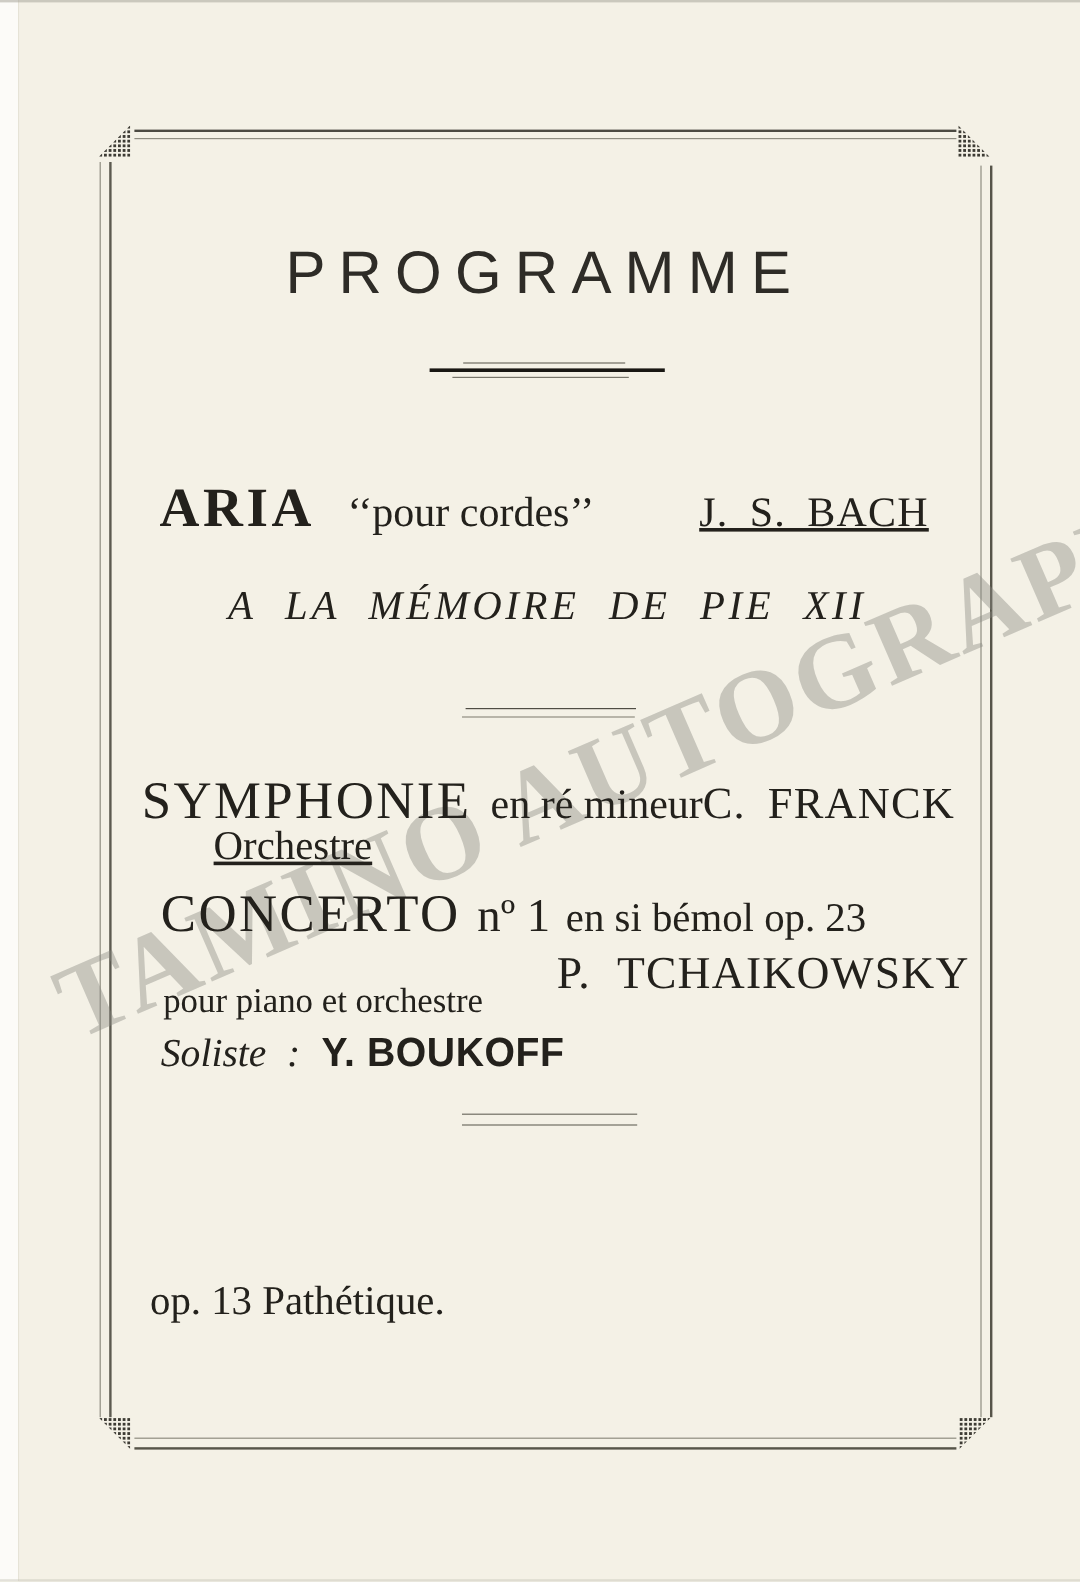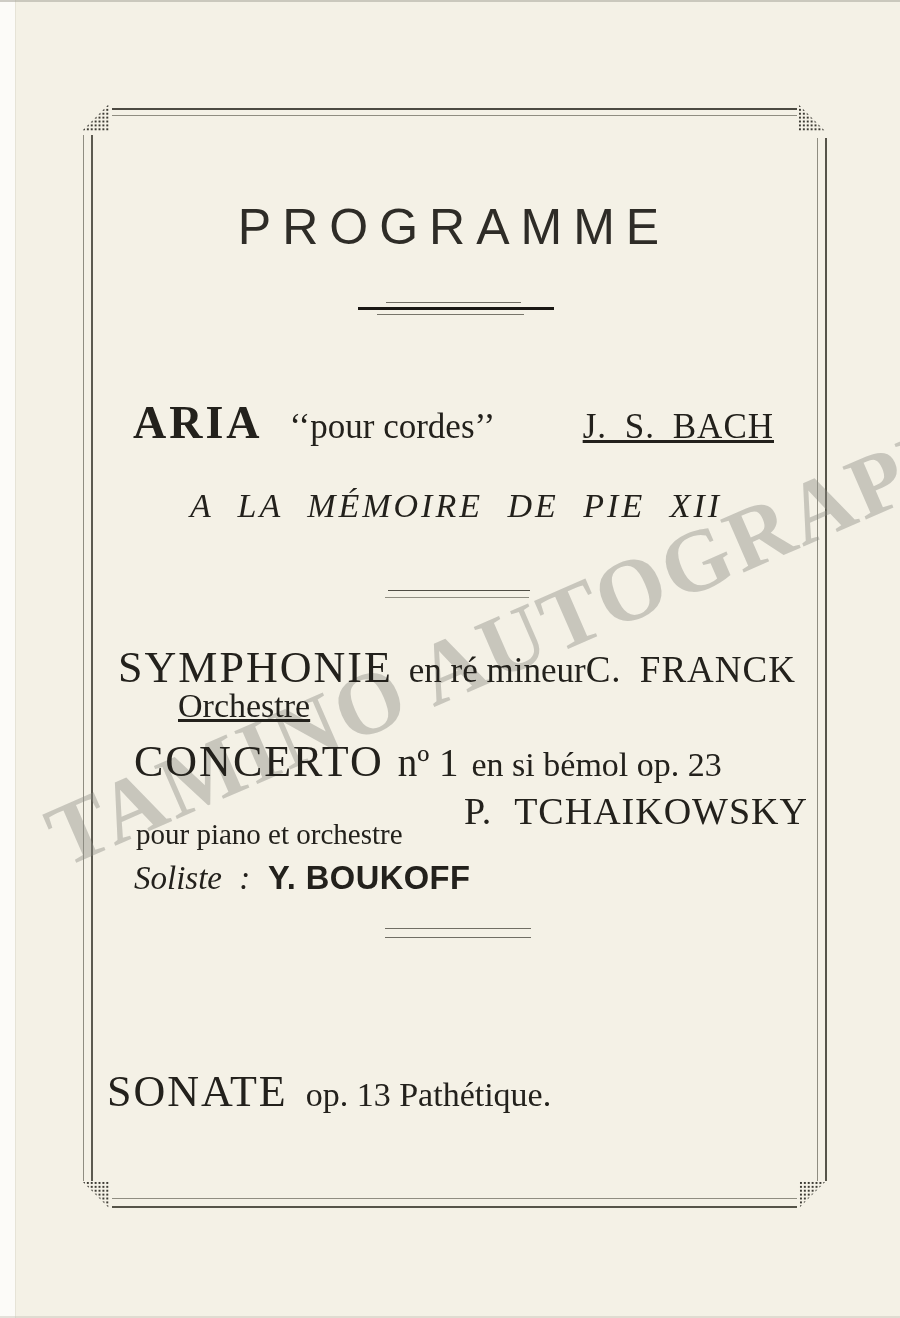--- a/index.html
+++ b/index.html
@@ -161,17 +161,16 @@
   <div class="row row-soliste">
     <span class="sol-label">Soliste :</span>
     <span class="sol-name">Y. BOUKOFF</span>
   </div>
 
   <div class="rule d3a"></div>
   <div class="rule d3b"></div>
 
 
   <div class="row row-sonate">
-    <span class="son-title caps">SONATE</span>
     <span class="son-detail">op. 13 Pathétique.</span>
   </div>
 
 </div>
 
 </body></html>

